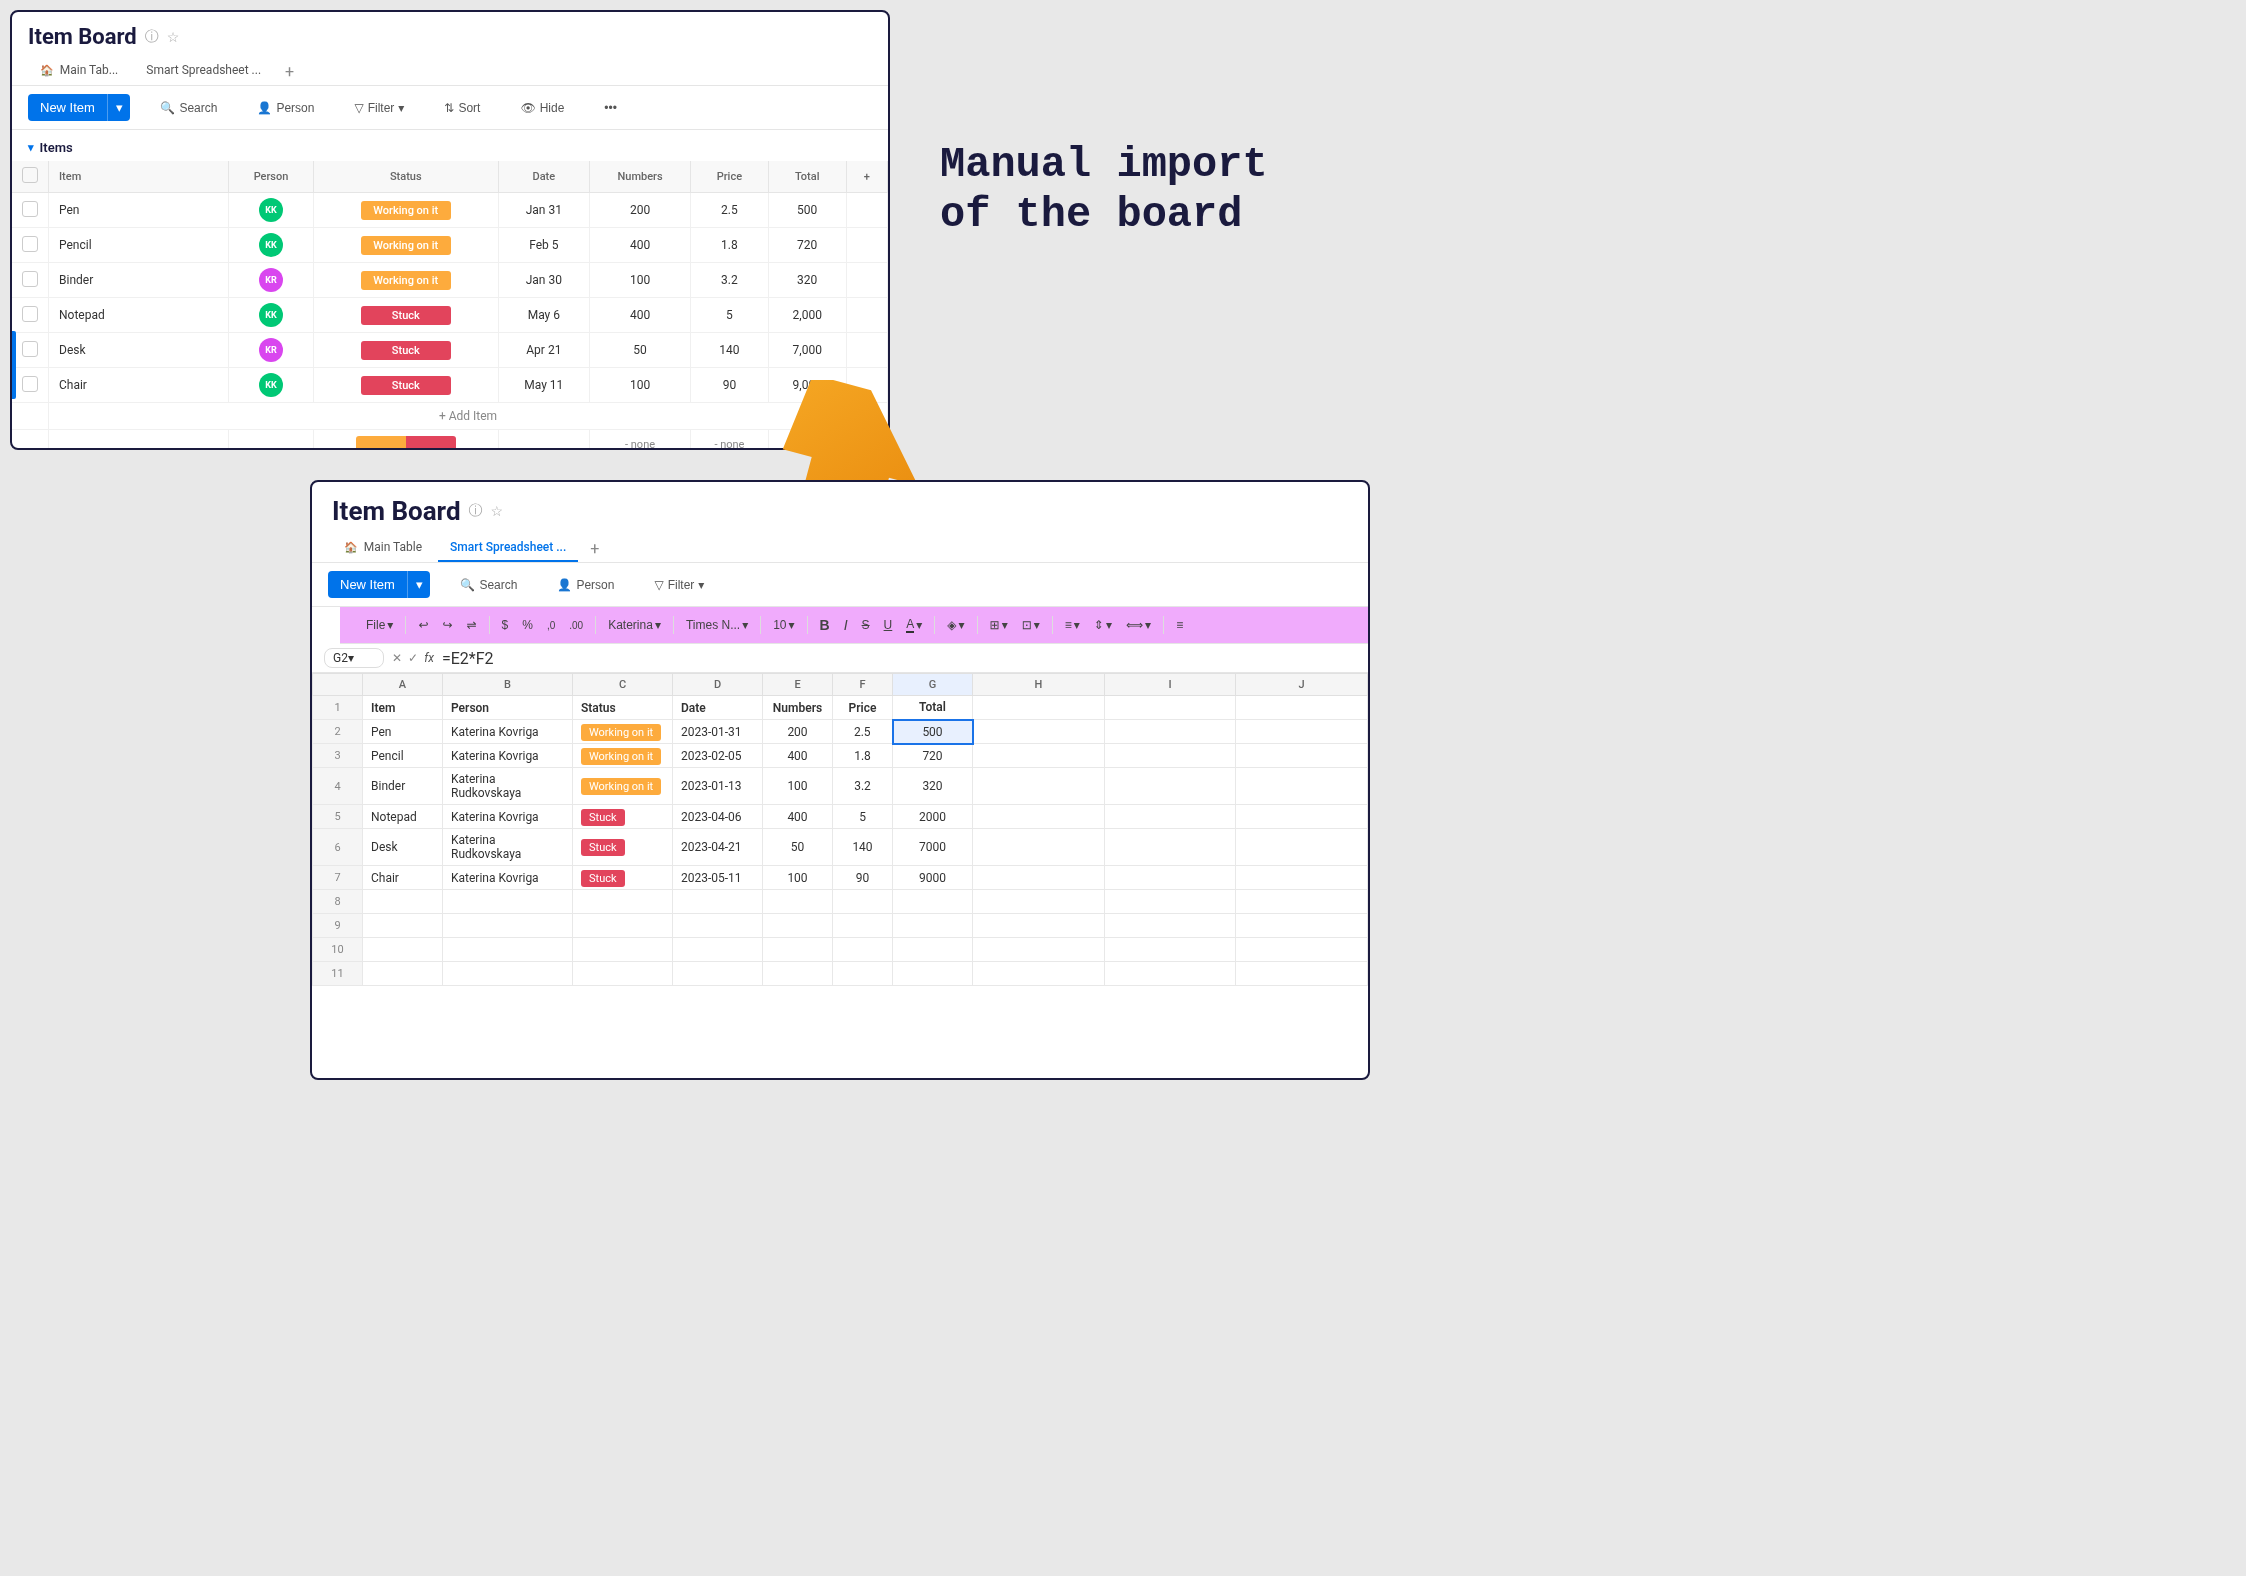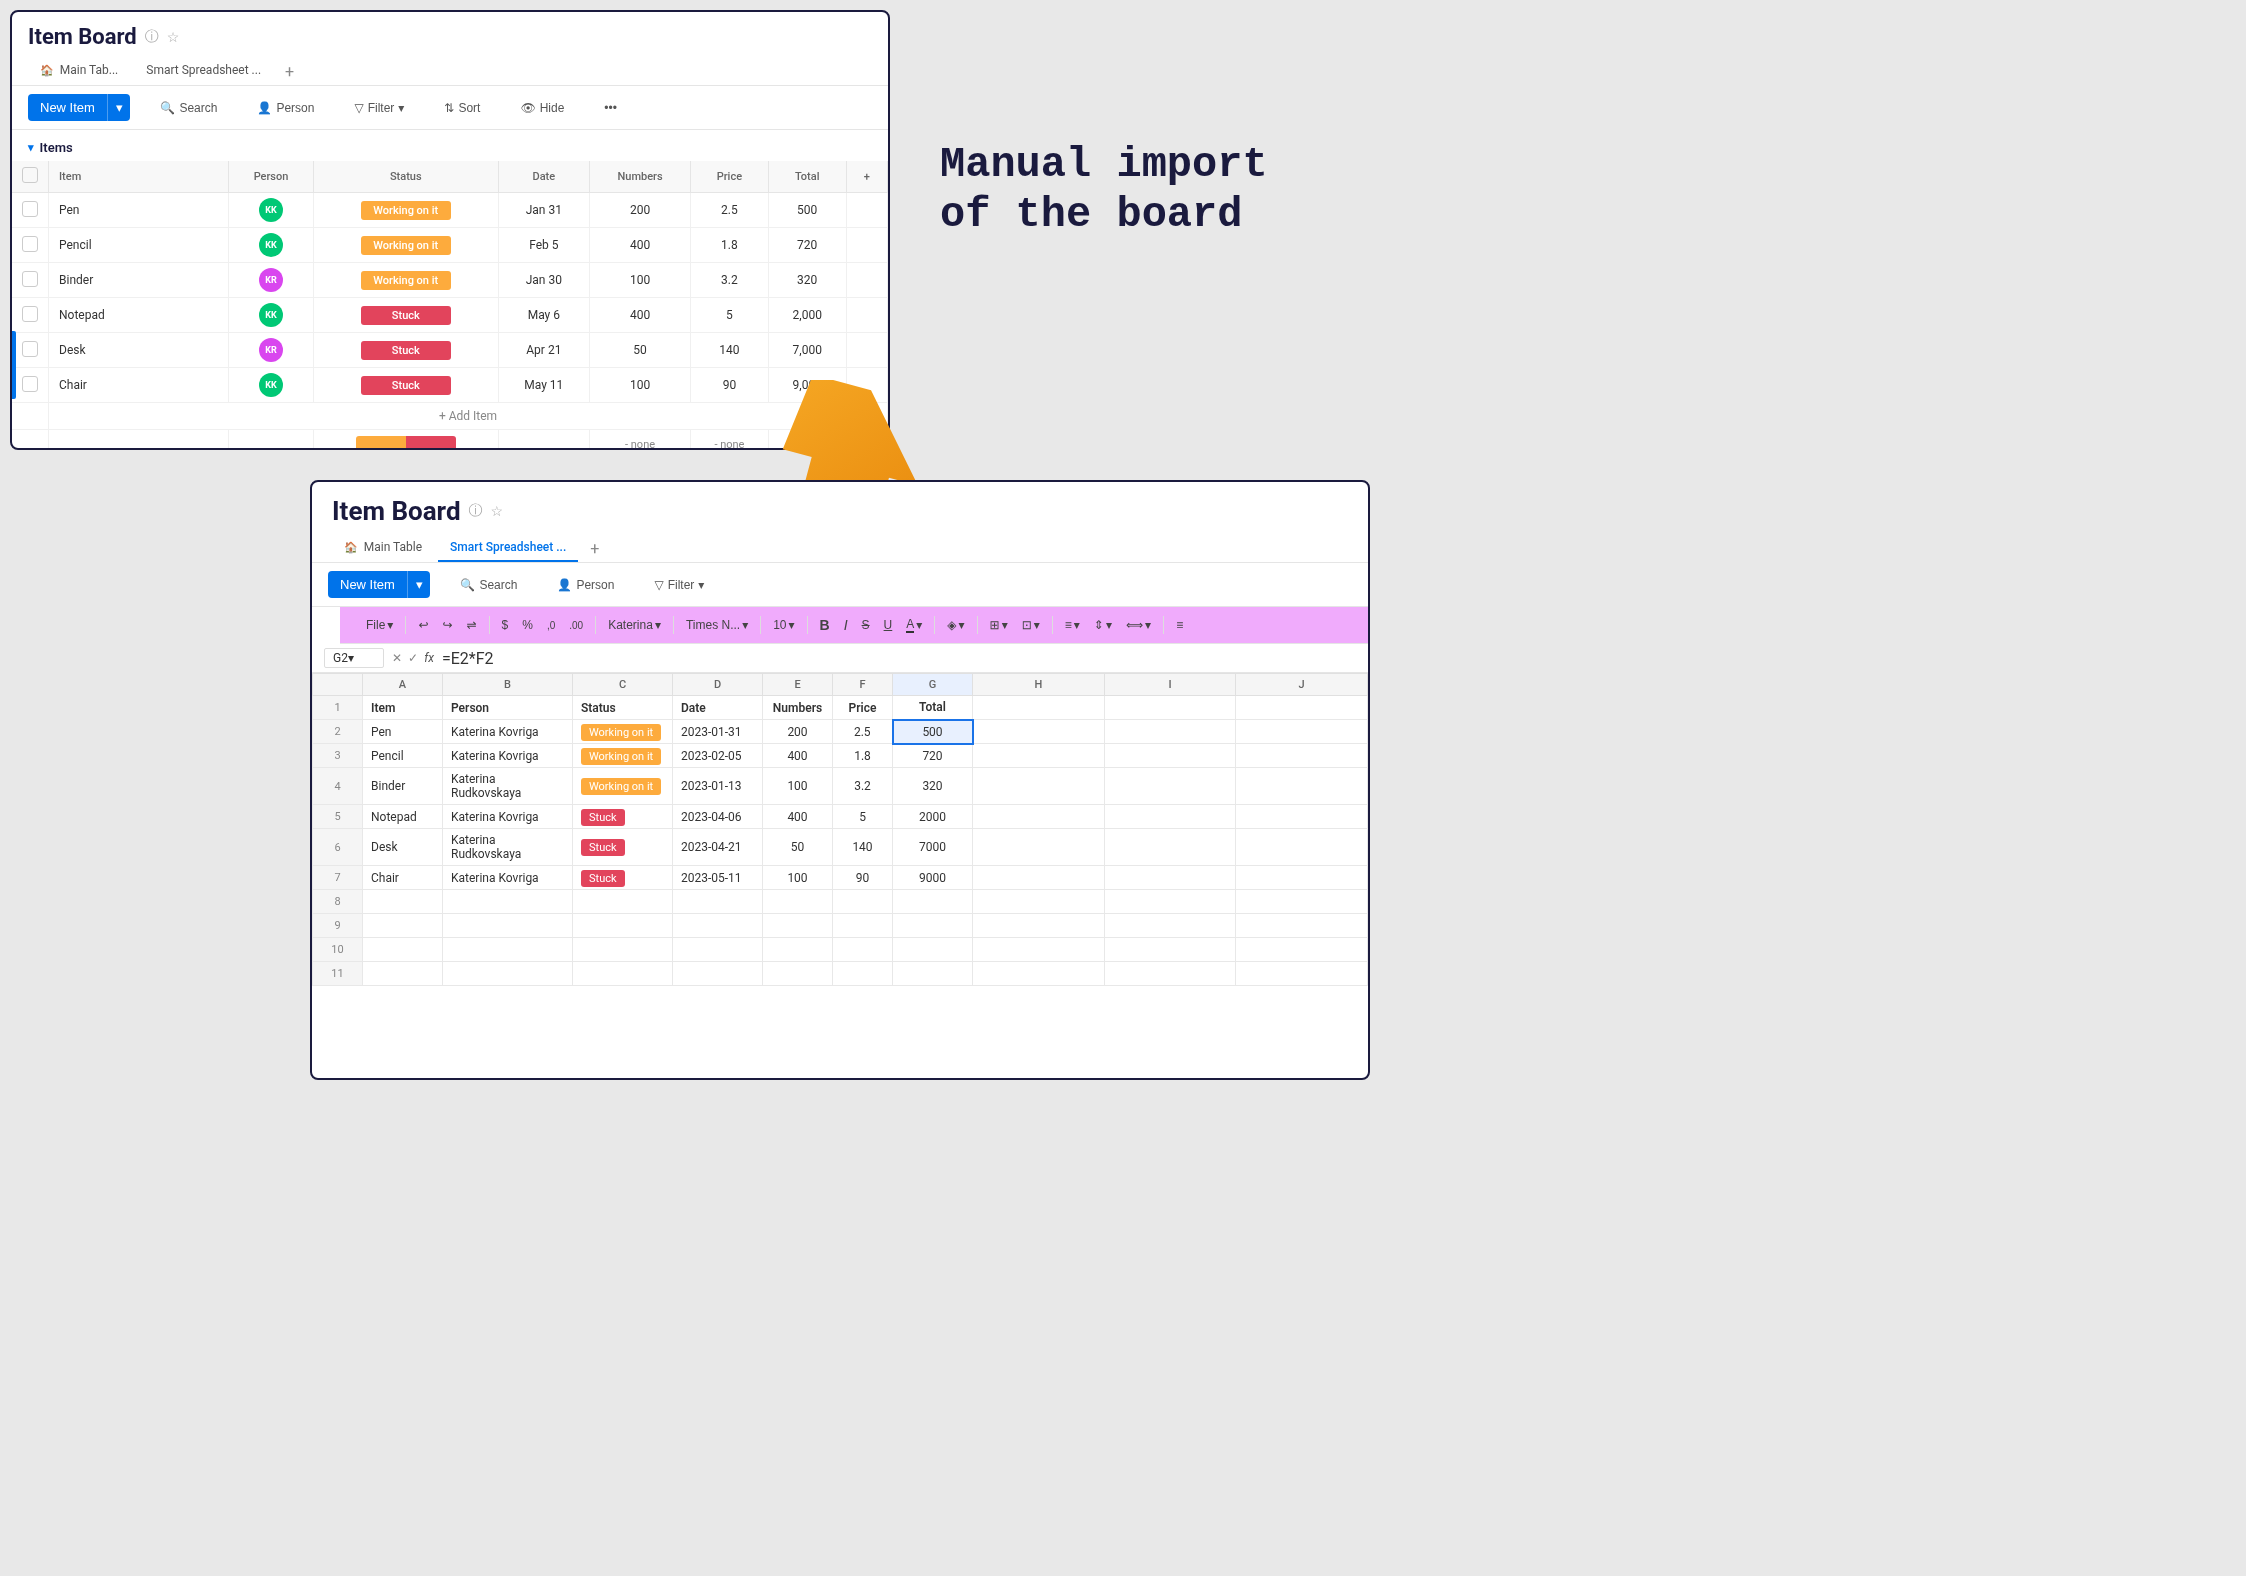--- a/index.html
+++ b/index.html
@@ -338,21 +338,21 @@
       padding: 4px 12px;
       border-bottom: 1px solid #e5e5e5;
       gap: 8px;
       font-size: 12px;
     }
 
     .cell-ref {
       display: flex;
       align-items: center;
       border: 1px solid #ddd;
-      border-radius: 2px;
+      border-radius: 8px;
       padding: 2px 8px;
       min-width: 60px;
       color: #333;
     }
 
     .formula-actions {
       display: flex;
       align-items: center;
       gap: 6px;
       color: #888;

